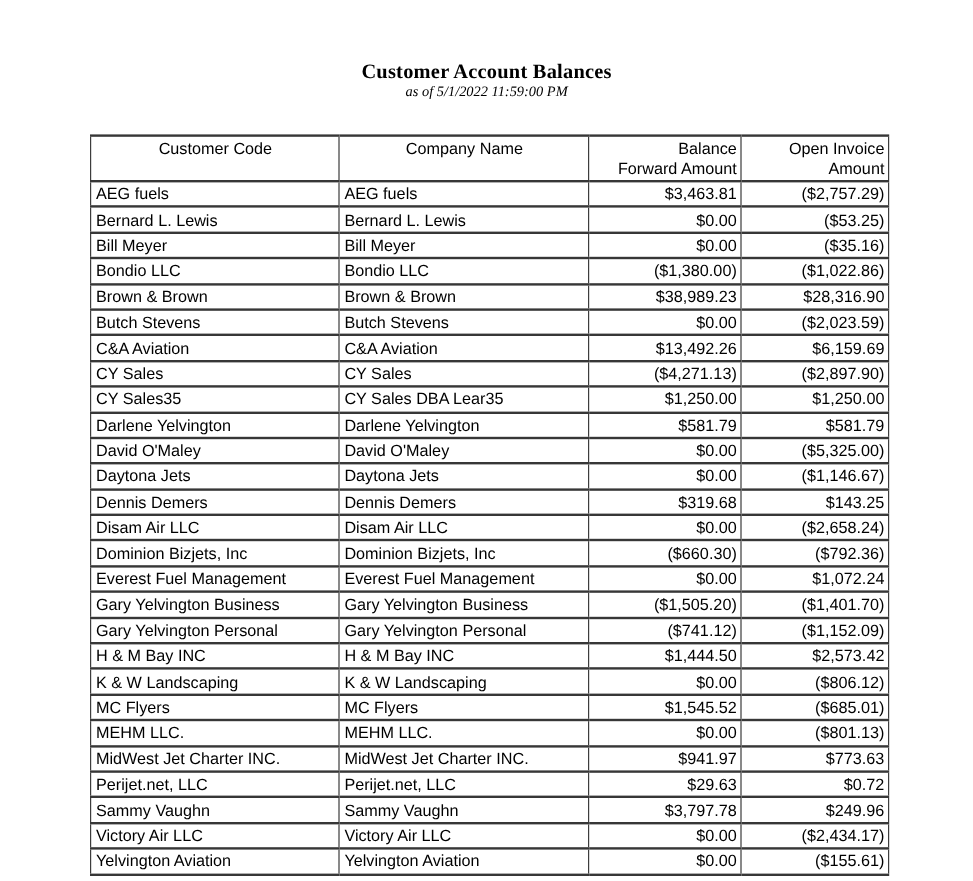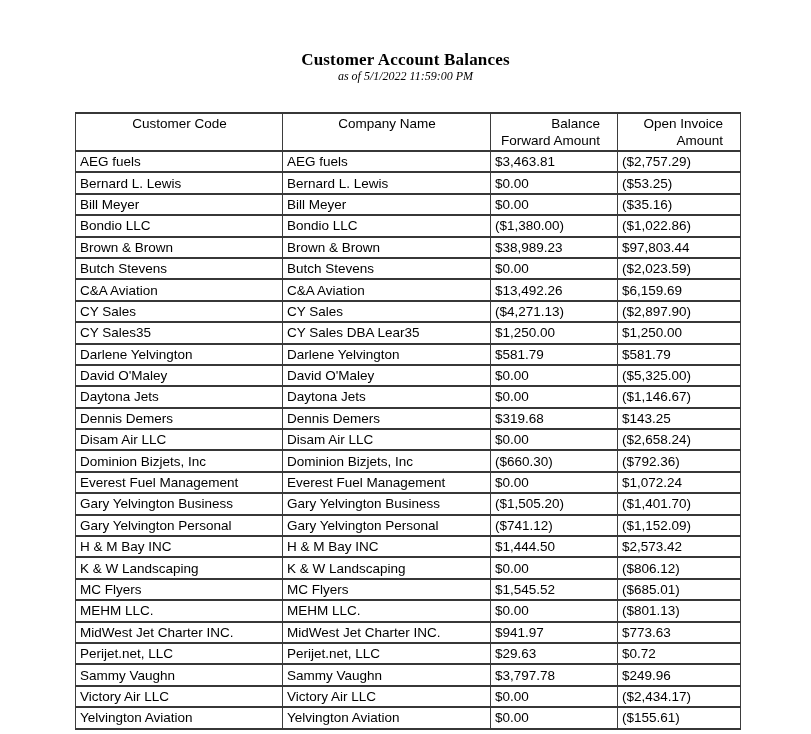--- a/index.html
+++ b/index.html
@@ -60,28 +60,29 @@
     font-weight: normal;
   }
   .report-table thead th {
     height: 35px;
     vertical-align: top;
     text-align: center;
     white-space: pre-line;
     padding: 1px 3px 0 4px;
     line-height: 17px;
   }
-  .report-table thead th.num { text-align: right; padding-right: 17px; }
+  .report-table thead th.num { text-align: right; padding-right: 3px; }
   .report-table tbody td {
     height: 19.4px;
     line-height: 19px;
     vertical-align: middle;
     padding: 0 3px 0 4px;
   }
   .report-table tbody td.num {
+    text-align: right;
     padding-right: 3px;
   }
 </style>
 </head>
 <body>
 
 <div class="page">
   <div class="report-header">
     <h1 class="report-title">Customer Account Balances</h1>
     <div class="report-subtitle">as of 5/1/2022 11:59:00 PM</div>
@@ -126,21 +127,21 @@
         <tr>
           <td>Bondio LLC</td>
           <td>Bondio LLC</td>
           <td class="num">($1,380.00)</td>
           <td class="num">($1,022.86)</td>
         </tr>
         <tr>
           <td>Brown &amp; Brown</td>
           <td>Brown &amp; Brown</td>
           <td class="num">$38,989.23</td>
-          <td class="num">$97,803.44</td>
+          <td class="num">$28,316.90</td>
         </tr>
         <tr>
           <td>Butch Stevens</td>
           <td>Butch Stevens</td>
           <td class="num">$0.00</td>
           <td class="num">($2,023.59)</td>
         </tr>
         <tr>
           <td>C&amp;A Aviation</td>
           <td>C&amp;A Aviation</td>

